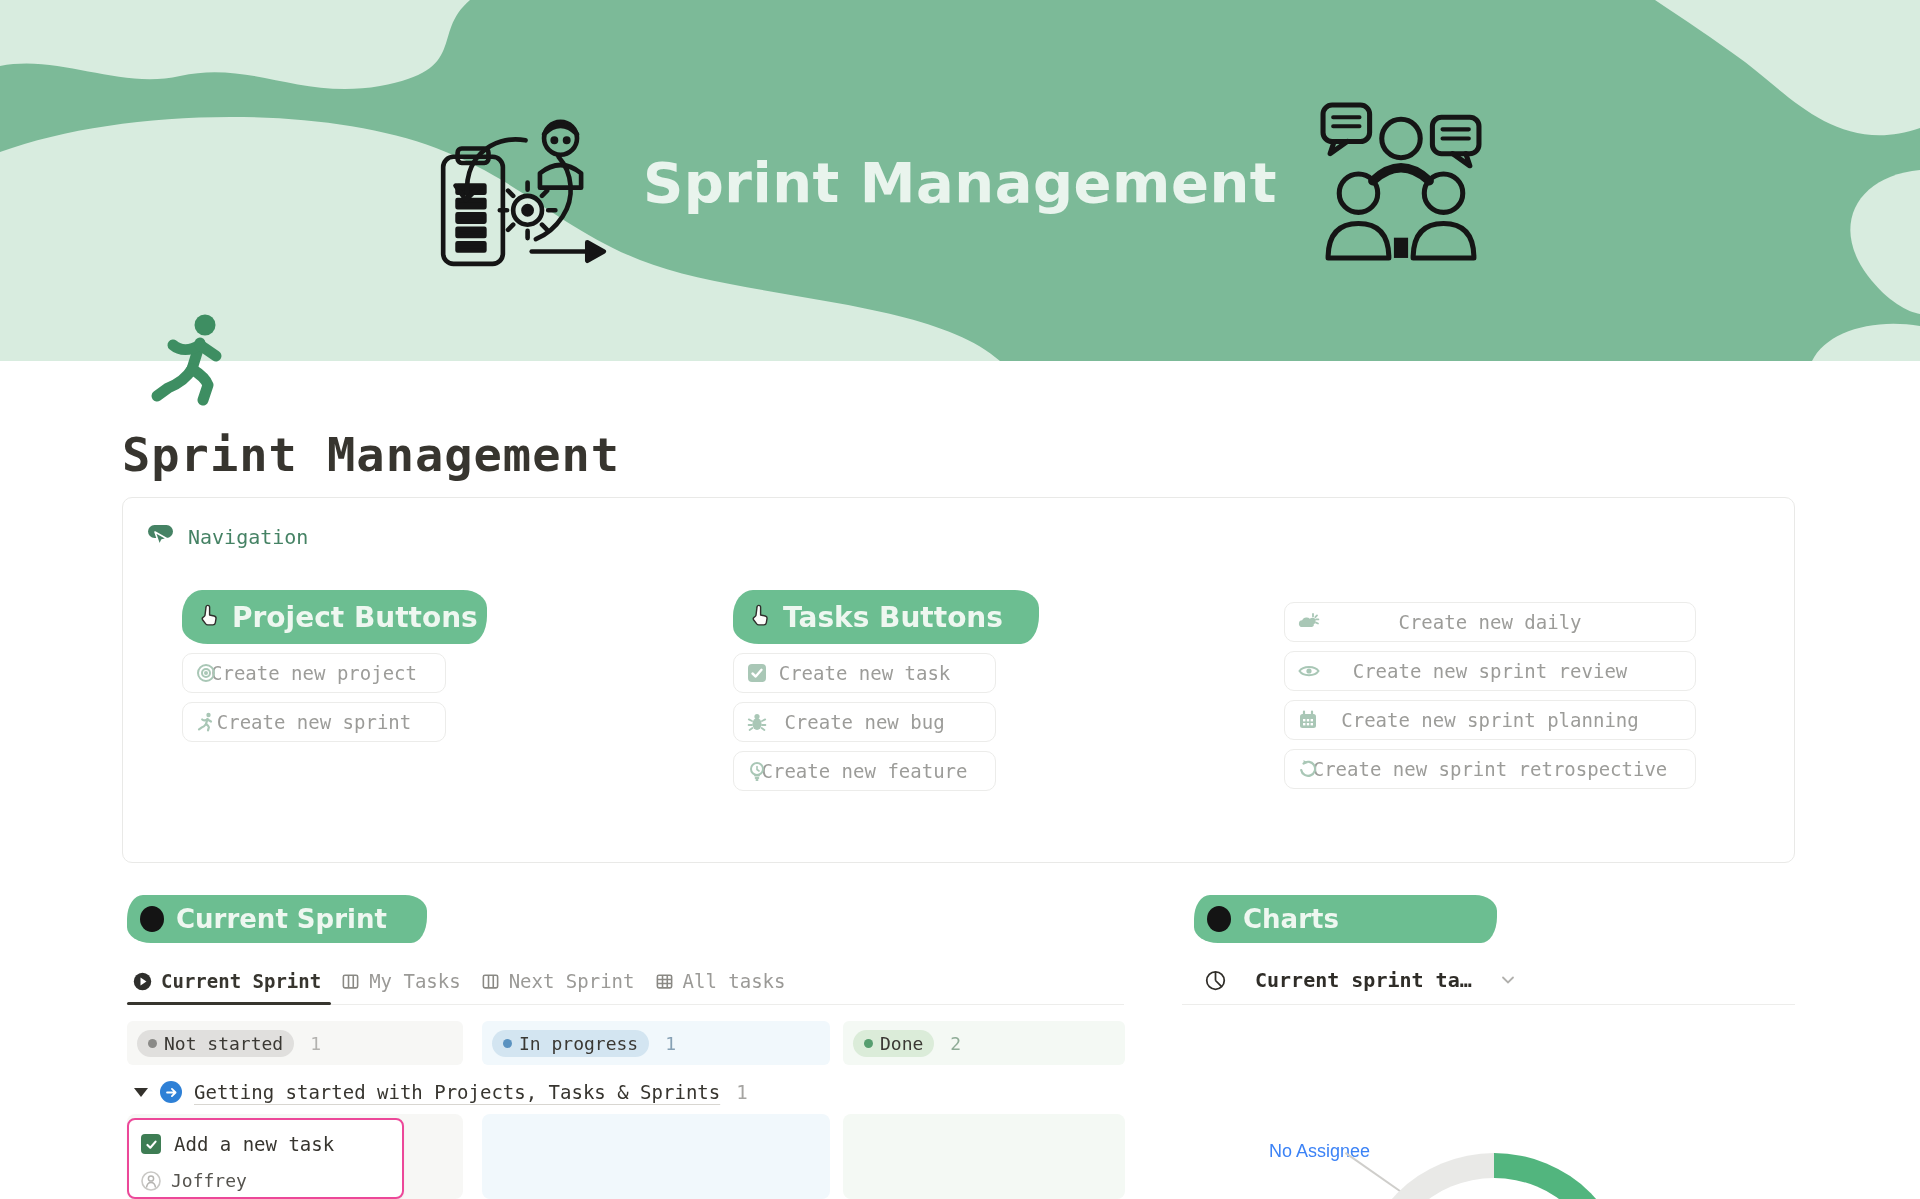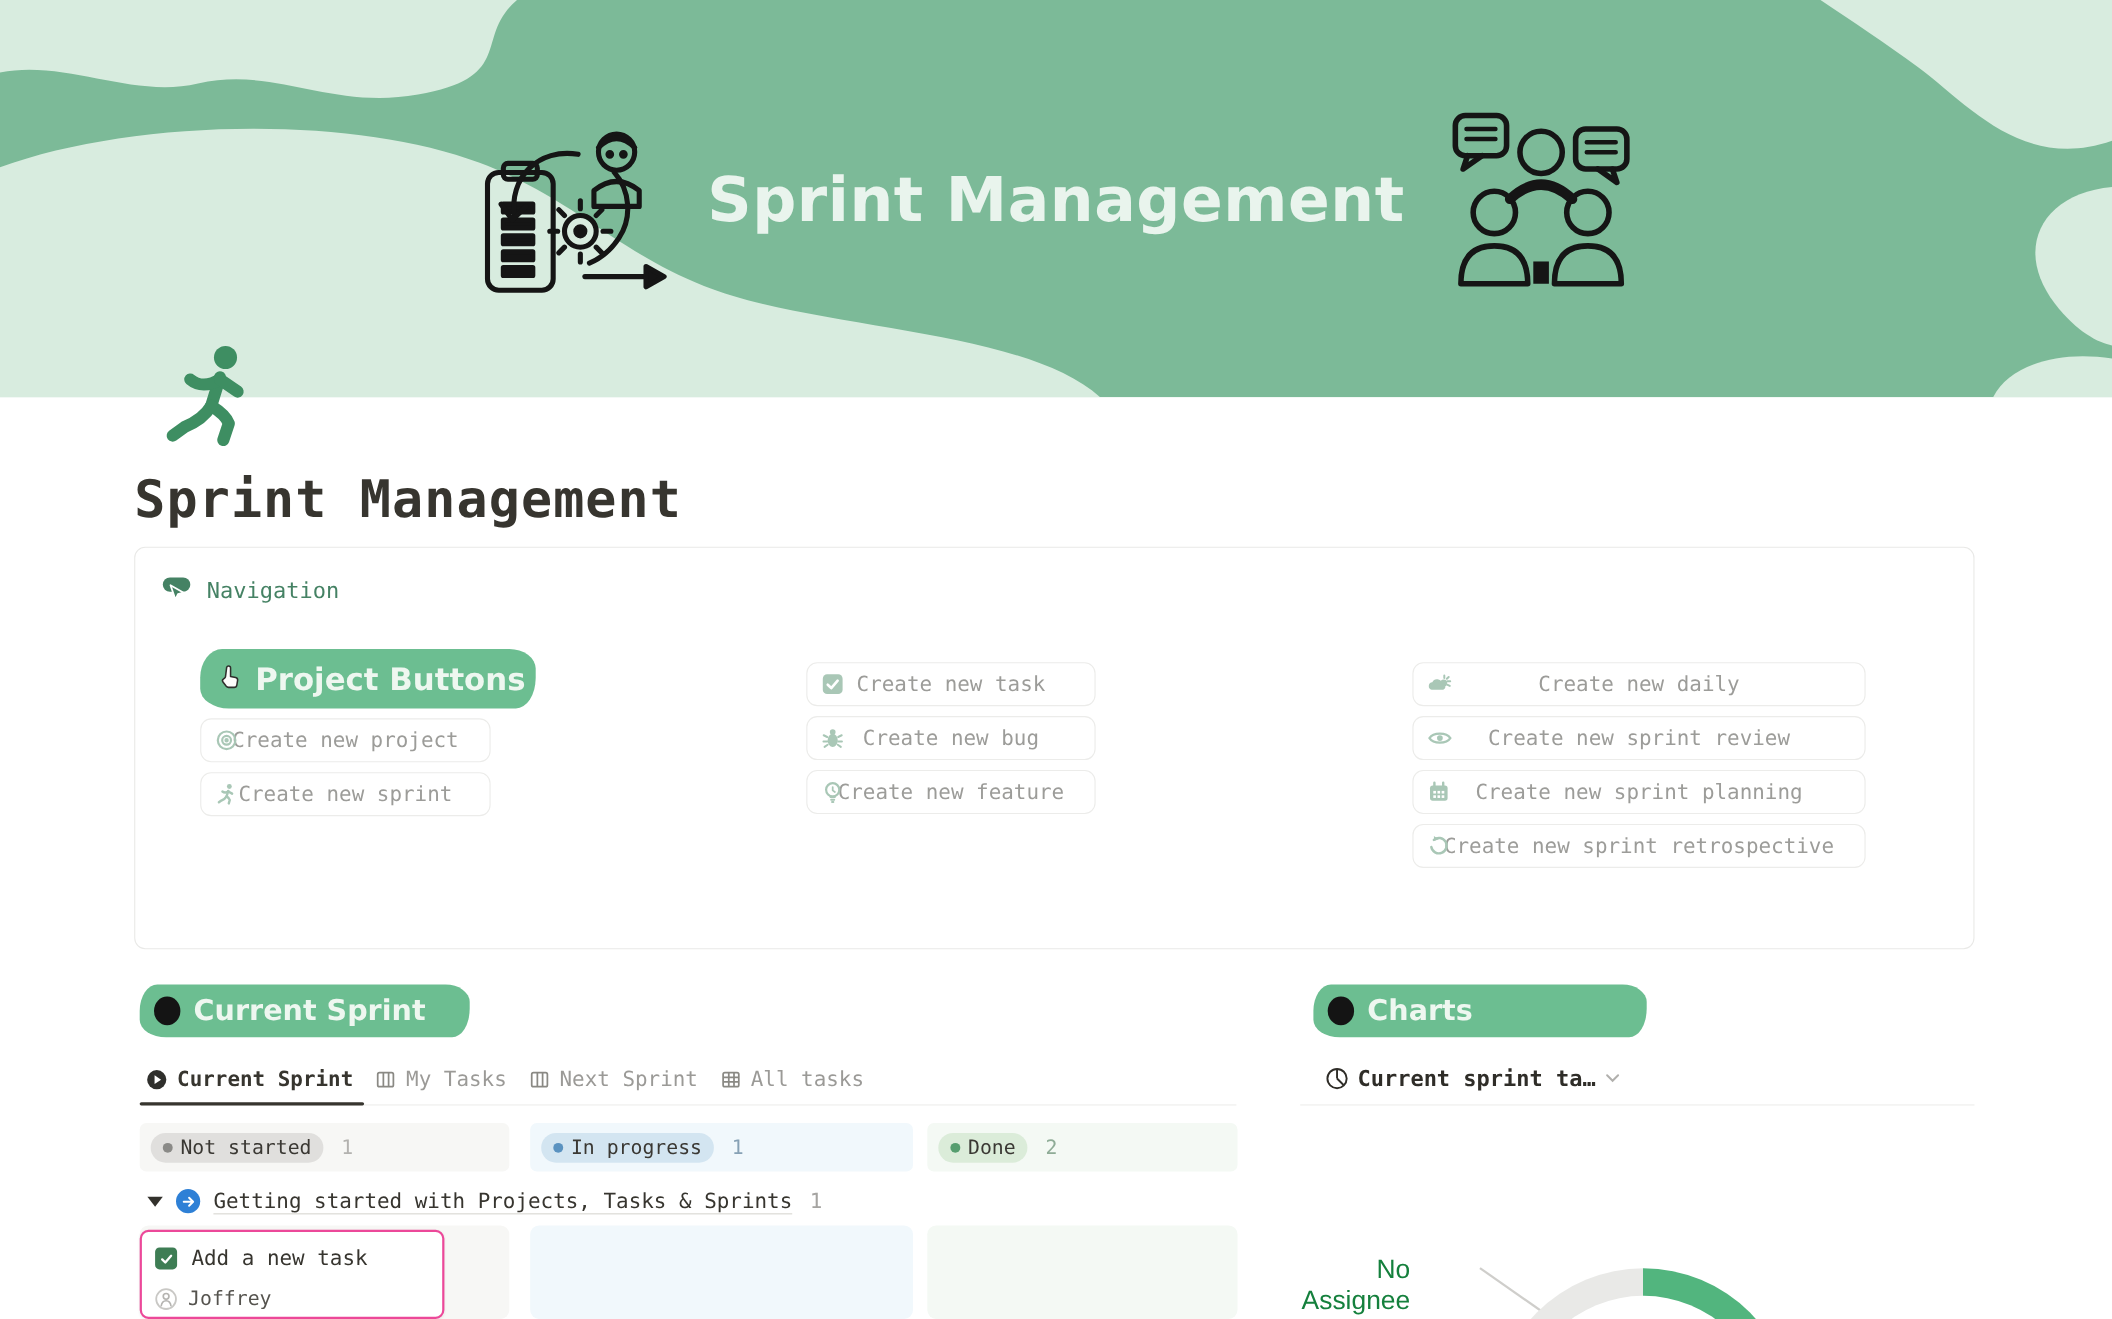--- a/index.html
+++ b/index.html
@@ -88,28 +88,28 @@
   .cb-3{left:843px;width:282px;background:var(--col_dn_bg)}
   .task-card{left:127px;top:1118px;width:277px;height:81px;background:#fff;
     border:2px solid #ec4899;border-radius:8px;box-shadow:0 1px 2px rgba(0,0,0,.05);
     padding:13px 12px;z-index:2}
   .task-row{display:flex;align-items:center;gap:13px;font-size:19px;color:var(--text_dark)}
   .checkbox{width:20px;height:20px;border-radius:4px;background:var(--checkbox_green);
     display:flex;align-items:center;justify-content:center;flex:none}
   .assignee-row{display:flex;align-items:center;gap:10px;margin-top:15px;font-size:18px;color:#55534e}
 
   
-  .chart-dropdown{left:1205px;top:964px;display:flex;align-items:center;gap:8px;height:32px}
+  .chart-dropdown{left:1205px;top:964px;display:flex;align-items:center;gap:29px;height:32px}
   .chart-dd-label{font-size:20px;font-weight:700;color:#2f2d28}
   .charts-divider{left:1182px;top:1004px;width:613px;height:1px;background:var(--divider)}
   .donut{left:1357px;top:1153px;width:274px;height:274px;border-radius:50%;
     background:conic-gradient(var(--donut_green) 0 50%, var(--donut_gray) 50% 100%)}
   .donut::after{content:"";position:absolute;left:25px;top:25px;width:224px;height:224px;
     border-radius:50%;background:#fff}
-  .donut-label{left:1172px;top:1141px;width:110px;text-align:right;font-size:24px;color:#15803d;
+  .donut-label{left:1260px;top:1141px;width:110px;text-align:right;font-size:18px;color:#3b82f6;
     font-family:"Liberation Sans","DejaVu Sans",sans-serif}
   .leader-line{left:1346px;top:1152px;width:70px;height:2px;background:#cfcecb;
     transform:rotate(35deg);transform-origin:left top}
 </style>
 </head>
 <body>
 
 <div class="abs banner">
   <svg width="1920" height="361" viewBox="0 0 1920 361" style="position:absolute;left:0;top:0">
     <path fill="var(--banner_blob)" d="M0 0 H470 C430 34 470 70 380 86 C300 100 250 60 180 76 C120 90 60 54 0 66 Z"></path>
@@ -207,20 +207,26 @@
             <path d="M11.5 7.5 L15 9.5"></path>
           <path d="M10 12 C11.6 13 12.6 14 12.9 15.3 L12 18.4"></path>
             <path d="M10 12 C8.8 14 7.2 15 5.2 15.8 L3 17.4"></path>
         </g>
       </svg>
       <span>Create new sprint</span>
     </div>
   </div>
 
   <div class="nav-col" style="left:610px;width:263px">
+    <div class="badge" style="width:306px">
+      <svg width="26" height="26" viewBox="0 0 26 26">
+        <path d="M10 3.2c0-1 .8-1.8 1.8-1.8s1.8.8 1.8 1.8V11l4.6 1c1.2.3 2 1.4 1.8 2.6l-.7 4.3c-.2 1.2-1.2 2-2.4 2h-5.2c-.8 0-1.5-.4-2-1l-3-3.9c-.6-.8-.5-2 .3-2.6l1.4-1.1c.4-.3.6-.7.6-1.2z" fill="#fdfdfb" stroke="#2f2f2c" stroke-width="1.4" stroke-linejoin="round"></path>
+      </svg>
+      <span>Tasks Buttons</span>
+    </div>
     <div class="create-btn">
       <svg class="bicon" width="20" height="20" viewBox="0 0 20 20">
         <rect x="1" y="1" width="18" height="18" rx="4" fill="var(--btn_icon)"></rect>
         <path d="M5.5 10.5 L8.7 13.5 L14.5 6.8" fill="none" stroke="#fff" stroke-width="2.4" stroke-linecap="round" stroke-linejoin="round"></path>
       </svg>
       <span>Create new task</span>
     </div>
     <div class="create-btn">
       <svg class="bicon" width="20" height="20" viewBox="0 0 20 20">
         <ellipse cx="10" cy="12" rx="4.6" ry="6" fill="var(--btn_icon)"></ellipse>

